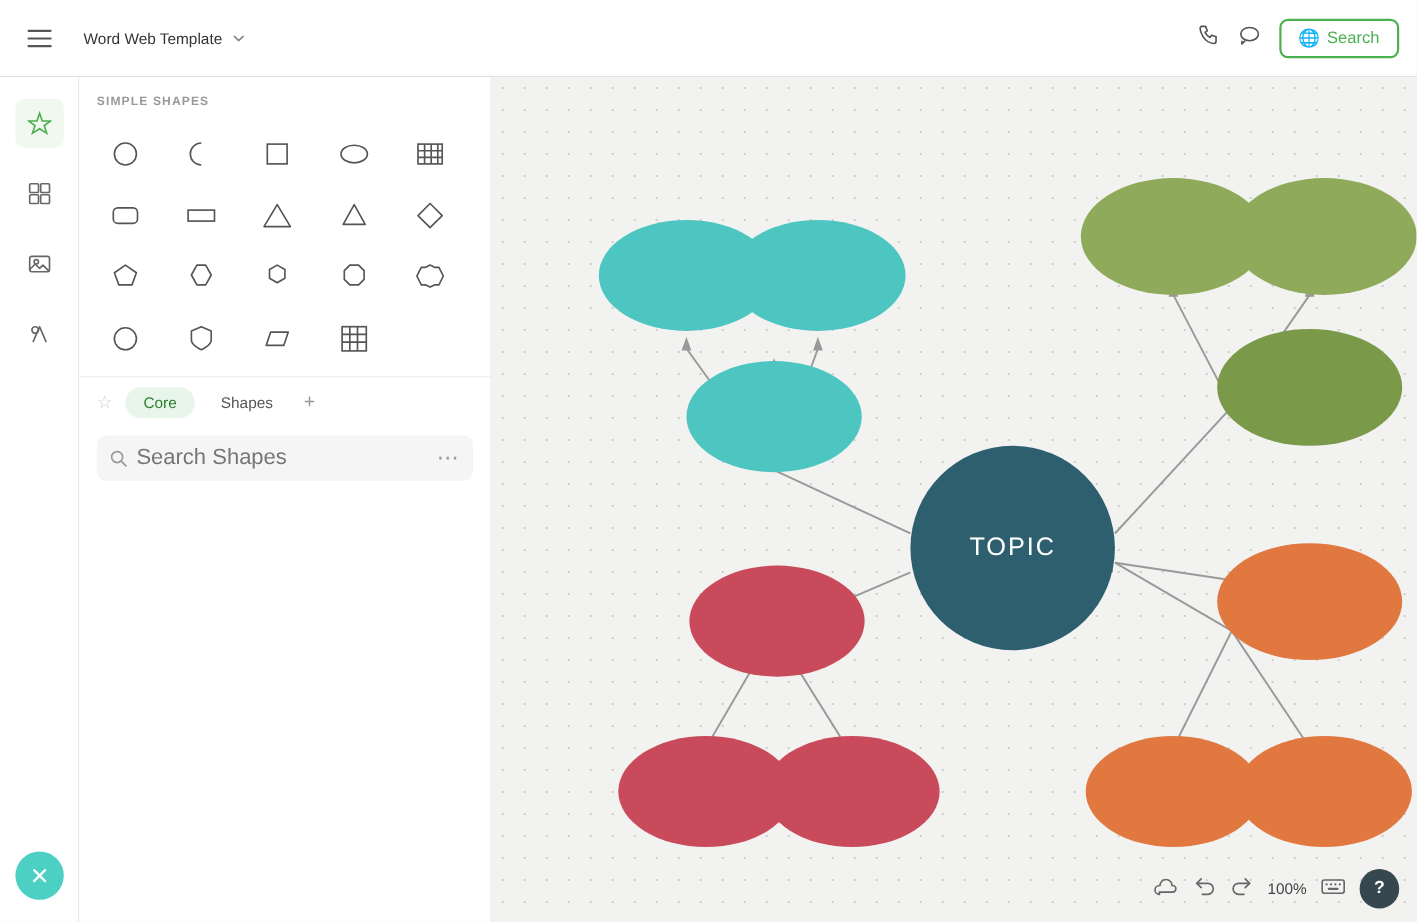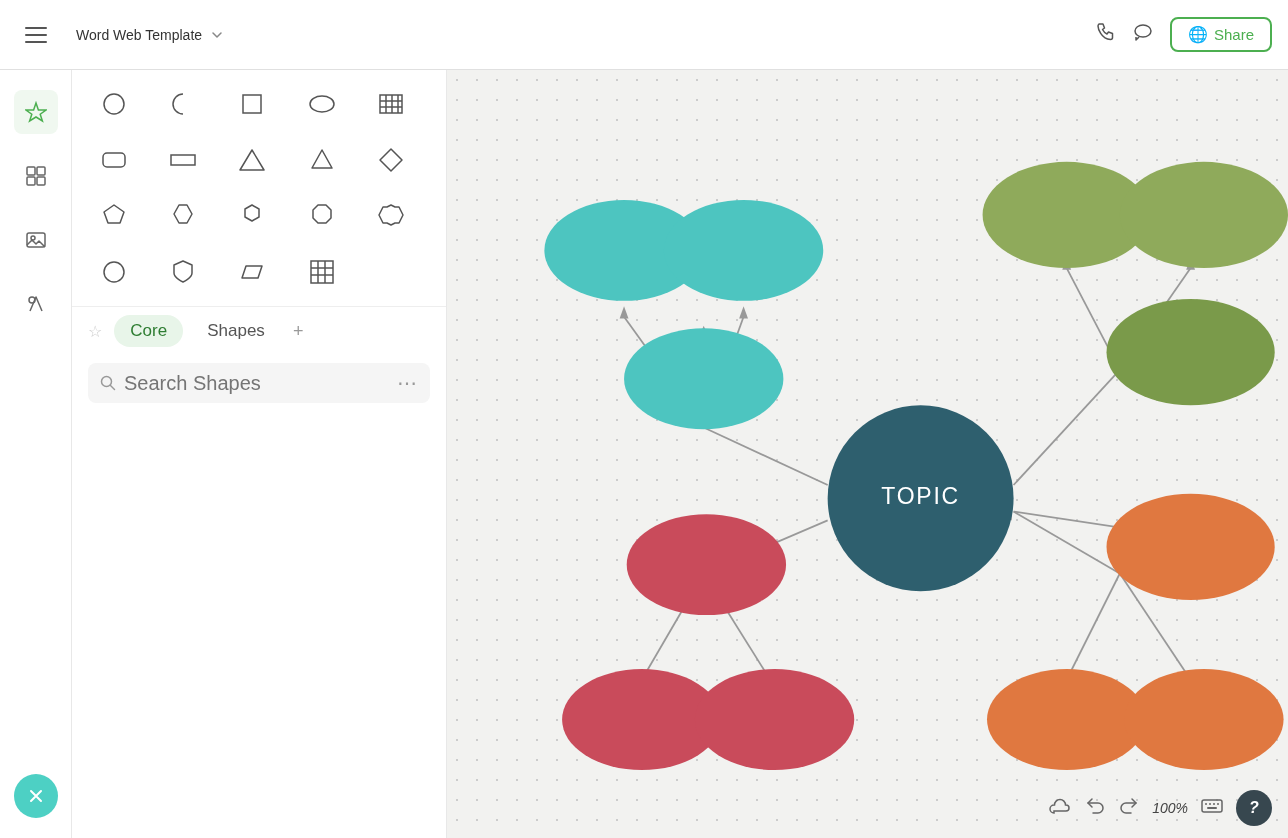--- a/index.html
+++ b/index.html
@@ -101,21 +101,21 @@
     
     .tab-bar {
       display: flex; align-items: center;
       padding: 8px 16px;
       border-top: 1px solid #eee;
       gap: 8px;
     }
     .tab-star { color: #ccc; font-size: 16px; cursor: pointer; margin-right: 4px; }
     .tab {
       padding: 6px 16px; border-radius: 20px;
-      font-size: 17px; cursor: pointer; color: #555;
+      font-size: 14px; cursor: pointer; color: #555;
     }
     .tab.active { background: #e8f5e9; color: #2e7d32; font-weight: 500; }
     .tab-add { color: #999; font-size: 18px; cursor: pointer; padding: 4px; }
 
     
     .search-shapes {
       display: flex; align-items: center;
       margin: 8px 16px;
       background: #f5f5f5; border-radius: 8px;
       padding: 8px 12px;
@@ -137,21 +137,20 @@
       overflow: hidden;
     }
 
     
     .bottom-bar {
       position: absolute;
       bottom: 0; right: 0;
       display: flex; align-items: center; gap: 12px;
       padding: 12px 16px;
       background: transparent;
-      font-style: italic;
     }
     .bottom-icon { color: #666; font-size: 18px; cursor: pointer; }
     .zoom-level { font-size: 14px; color: #444; font-weight: 500; }
     .help-btn {
       width: 36px; height: 36px;
       background: #37474f; border-radius: 50%;
       display: flex; align-items: center; justify-content: center;
       color: white; font-size: 16px; font-weight: bold; cursor: pointer;
     }
 
@@ -189,21 +188,21 @@
       </svg>
     </div>
     <div class="header-icon">
       <svg width="22" height="22" viewBox="0 0 22 22" fill="none">
         <ellipse cx="11" cy="10" rx="8" ry="6" stroke="#555" stroke-width="1.5"></ellipse>
         <path d="M7 16l-3 3v-3" stroke="#555" stroke-width="1.5" stroke-linejoin="round"></path>
       </svg>
     </div>
     <button class="share-btn">
       <span class="globe">🌐</span>
-      <span>Share</span>
+      <span>Search</span>
     </button>
   </div>
 </div>
 
 <div class="main">
 
   <div class="sidebar-icons">
     <div class="sidebar-icon active">
       <svg width="22" height="22" viewBox="0 0 22 22" fill="none">
         <path d="M11 2l2.4 7H21l-5.8 4.2 2.2 6.8L11 16l-6.4 4 2.2-6.8L1 9h7.6z" stroke="#4caf50" stroke-width="1.5" fill="none"></path>
@@ -233,20 +232,21 @@
     <div class="sidebar-bottom">
       <div class="fab-btn">
         <svg width="20" height="20" viewBox="0 0 20 20" fill="none">
           <path d="M5 5l10 10M15 5L5 15" stroke="white" stroke-width="2" stroke-linecap="round"></path>
         </svg>
       </div>
     </div>
   </div>
 
   <div class="shapes-panel">
+    <div class="shapes-header">SIMPLE SHAPES</div>
 
     <div class="shapes-grid">
 
       <div class="shape-item">
         <svg viewBox="0 0 28 28">
             <circle cx="14" cy="14" r="10" stroke="#555" stroke-width="1.5" fill="none"></circle>
           </svg>
       </div>
       <div class="shape-item">
         <svg viewBox="0 0 28 28">

